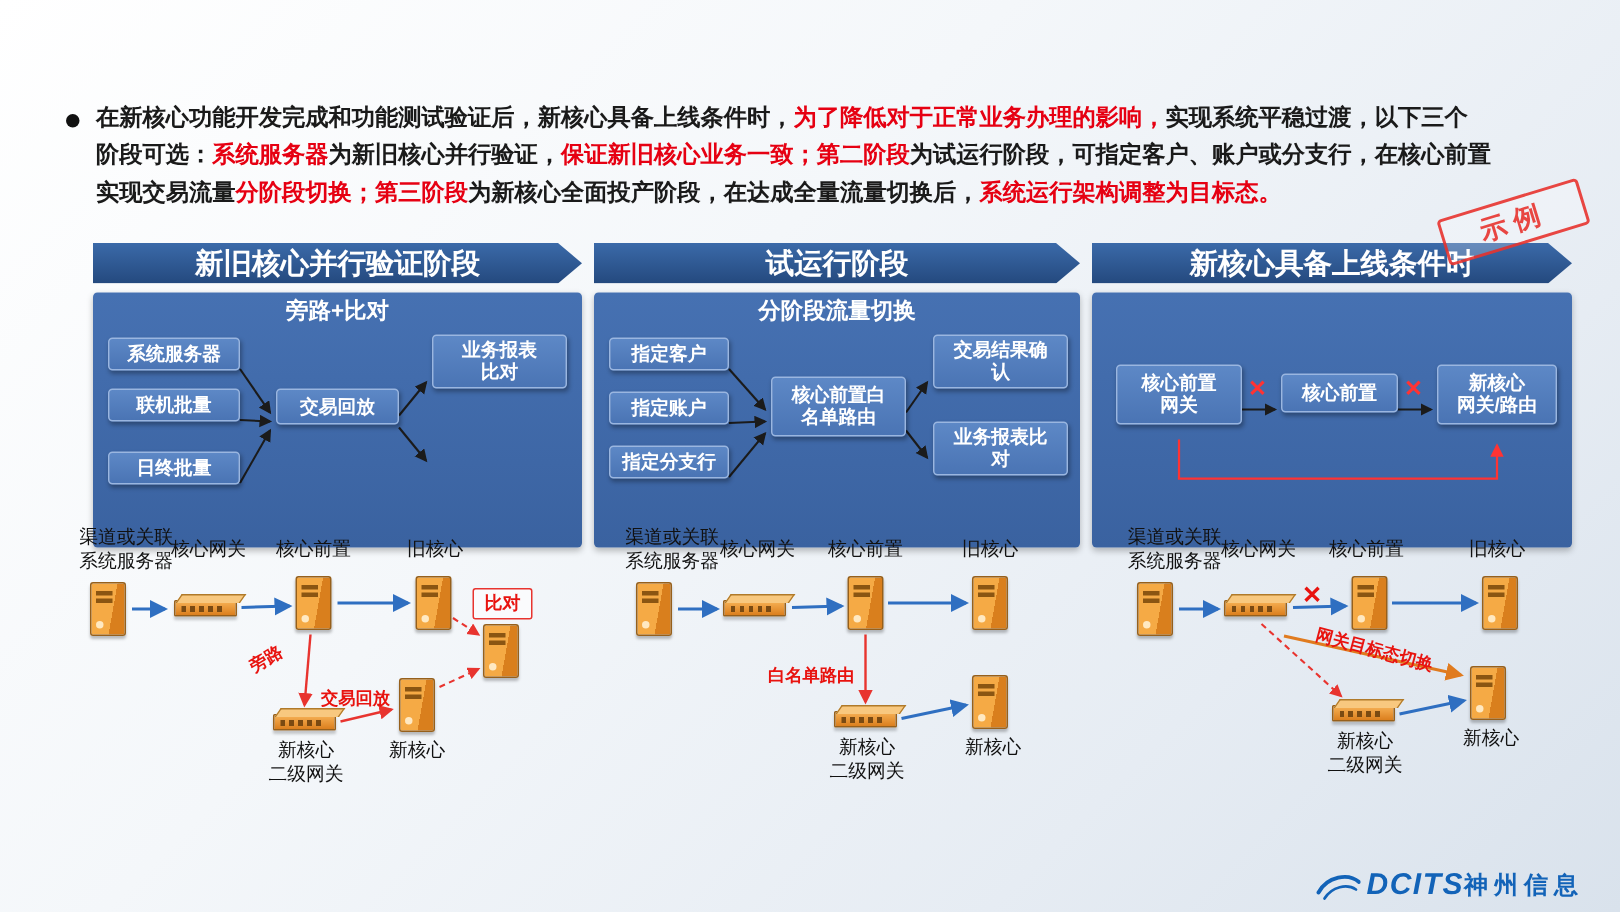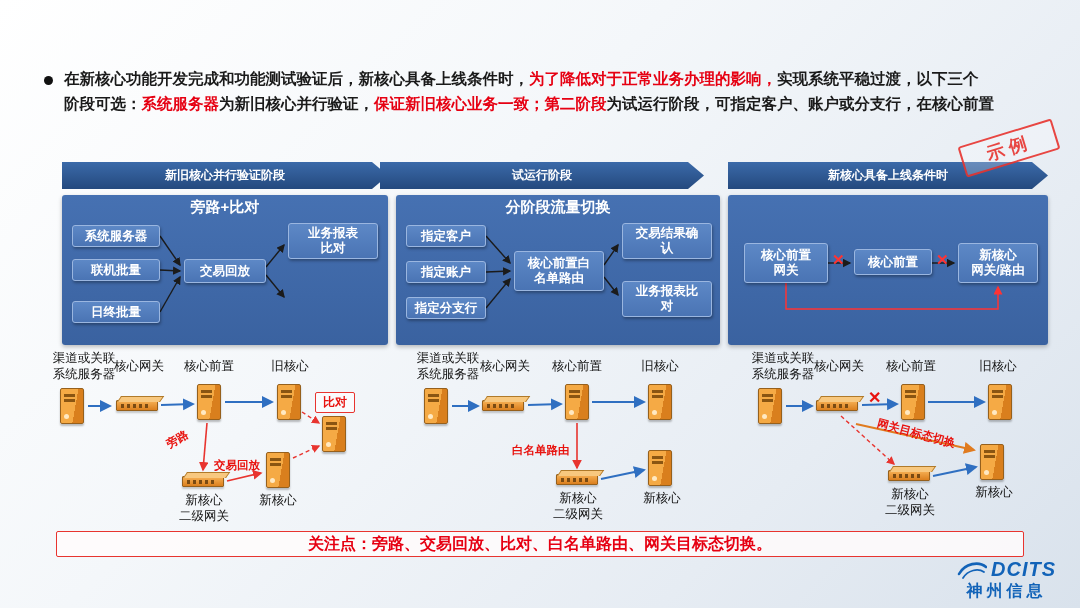--- a/index.html
+++ b/index.html
@@ -10,26 +10,26 @@
   .title { position:absolute; left:36px; top:12px; font-size:26px; font-weight:bold; color:#1558a8; white-space:nowrap; }
 
   .bullet-dot { position:absolute; left:44px; top:76px; width:9px; height:9px; border-radius:50%; background:#111; }
   .intro { position:absolute; left:64px; top:66px; width:965px; font-size:15.5px; font-weight:bold; color:#1a1a1a; line-height:25px; }
   .intro .red { color:#e60012; }
 
   .stamp { position:absolute; left:960px; top:132px; width:98px; height:32px; border:2px solid #e8342f; border-radius:3px;
            color:#e8342f; transform:rotate(-17deg); display:flex; align-items:center; justify-content:center;
            font-size:18px; font-weight:bold; letter-spacing:5px; opacity:.9; z-index:9; background:rgba(255,255,255,.25); }
 
-  .arrow-banner { position:absolute; top:162px; height:27px; color:#fff; font-size:12px; font-weight:bold;
+  .arrow-banner { position:absolute; top:162px; height:27px; color:#fff; font-size:19px; font-weight:bold;
                   display:flex; align-items:center; justify-content:center;
                   background:linear-gradient(180deg,#3b6aa9,#24497e);
                   clip-path:polygon(0 0, calc(100% - 16px) 0, 100% 50%, calc(100% - 16px) 100%, 0 100%); }
 
-  .panel { position:absolute; top:195px; height:150px; border-radius:3px;
+  .panel { position:absolute; top:195px; height:170px; border-radius:3px;
            background:linear-gradient(180deg,#4671b2,#3a62a0); box-shadow:0 2px 4px rgba(0,0,0,.25); }
   .panel-title { position:absolute; top:3px; left:0; right:0; text-align:center; color:#fff; font-size:15px; font-weight:bold; }
   .panel-svg { position:absolute; left:0; top:0; width:100%; height:100%; }
   .pbox { position:absolute; background:linear-gradient(180deg,#5d88c6,#4a74b4); border:1px solid #9ab6e0; border-radius:3px;
           color:#fff; font-size:12.5px; font-weight:bold; display:flex; align-items:center; justify-content:center;
           text-align:center; white-space:pre-line; line-height:1.2; box-shadow:1px 2px 3px rgba(0,0,0,.3); }
   .xmark { position:absolute; color:#ff3333; font-size:15px; font-weight:bold; line-height:1; }
   .xmark.onlight { color:#e8130f; font-size:16px; }
 
   .dlabel { position:absolute; font-size:12.5px; color:#111; text-align:center; white-space:pre-line; line-height:1.3; }
@@ -52,41 +52,42 @@
   .overlay .b  { stroke:#2f6fc1; stroke-width:2;   marker-end:url(#mB); }
   .overlay .r  { stroke:#e8342f; stroke-width:1.6; marker-end:url(#mR); }
   .overlay .rd { stroke:#e8342f; stroke-width:1.4; stroke-dasharray:4 3; marker-end:url(#mR); }
   .overlay .o  { stroke:#e07b1f; stroke-width:2;   marker-end:url(#mO); }
   .kline { stroke:#1b1b1b; stroke-width:1.4; }
 
   .note { position:absolute; left:56px; top:531px; width:968px; height:26px; border:1px solid #e8342f; border-radius:2px;
           background:rgba(255,252,251,.85); display:flex; align-items:center; justify-content:center;
           color:#e60012; font-size:16px; font-weight:bold; }
 
-  .logo { position:absolute; right:24px; bottom:6px; display:flex; flex-direction:column; align-items:center; color:#1263b8; }
+  .logo { position:absolute; right:24px; bottom:6px; display:flex; flex-direction:row; align-items:center; color:#1263b8; }
   .logo-row { display:flex; align-items:center; gap:4px; }
   .logo-text { font-size:20px; font-weight:bold; font-style:italic; letter-spacing:1px; color:#1263b8; }
   .logo-sub { font-size:16px; font-weight:bold; letter-spacing:4px; color:#1263b8; }
 </style>
 </head>
 <body>
 
 <div class="slide">
 
 
   <span class="bullet-dot"></span>
   <div class="intro">
       <div><span>在新核心功能开发完成和功能测试验证后，新核心具备上线条件时，</span><span class="red">为了降低对于正常业务办理的影响，</span><span>实现系统平稳过渡，以下三个</span></div>
       <div><span>阶段可选：</span><span class="red">系统服务器</span><span>为新旧核心并行验证，</span><span class="red">保证新旧核心业务一致；</span><span class="red">第二阶段</span><span>为试运行阶段，可指定客户、账户或分支行，在核心前置</span></div>
+      <div><span>实现交易流量</span><span class="red">分阶段切换；</span><span class="red">第三阶段</span><span>为新核心全面投产阶段，在达成全量流量切换后，</span><span class="red">系统运行架构调整为目标态。</span></div>
     </div>
 
   <div class="stamp">示例</div>
 
   <div class="arrow-banner" style="left:62px;width:326px">新旧核心并行验证阶段</div>
-  <div class="arrow-banner" style="left:380px;width:324px">试运行阶段</div>
+  <div class="arrow-banner" style="left:396px;width:324px">试运行阶段</div>
   <div class="arrow-banner" style="left:728px;width:320px">新核心具备上线条件时</div>
 
   <section class="panel" style="left:62px;width:326px">
     <div class="panel-title">旁路+比对</div>
     <svg class="panel-svg" viewBox="0 0 326 150">
       <defs>
           <marker id="pk1" markerWidth="7" markerHeight="7" refX="5" refY="3" orient="auto">
             <path d="M0,0 L6,3 L0,6 z" fill="#1b1b1b"></path>
           </marker>
         </defs>
@@ -232,21 +233,20 @@
   <div class="tower" style="left:901px;top:384px"></div>
   <div class="dlabel" style="left:972px;top:358px;width:52px">旧核心</div>
   <div class="tower" style="left:988px;top:384px"></div>
   <div class="rlabel" style="left:876px;top:426px;transform:rotate(15deg)">网关目标态切换</div>
   <div class="switch" style="left:888px;top:470px"></div>
   <div class="dlabel" style="left:872px;top:486px;width:76px">新核心
 二级网关</div>
   <div class="tower" style="left:980px;top:444px"></div>
   <div class="dlabel" style="left:968px;top:484px;width:52px">新核心</div>
 
-  <div class="note">关注点：旁路、交易回放、比对、白名单路由、网关目标态切换。</div>
 
   <div class="logo">
     <div class="logo-row">
       <svg width="30" height="22" viewBox="0 0 30 22">
         <path d="M2 15 C 8 4, 22 2, 29 8" fill="none" stroke="#1263b8" stroke-width="2.6" stroke-linecap="round"></path>
         <path d="M6 19 C 11 11, 21 9, 27 13" fill="none" stroke="#1263b8" stroke-width="1.8" stroke-linecap="round"></path>
       </svg>
       <span class="logo-text">DCITS</span>
     </div>
     <span class="logo-sub">神州信息</span>

